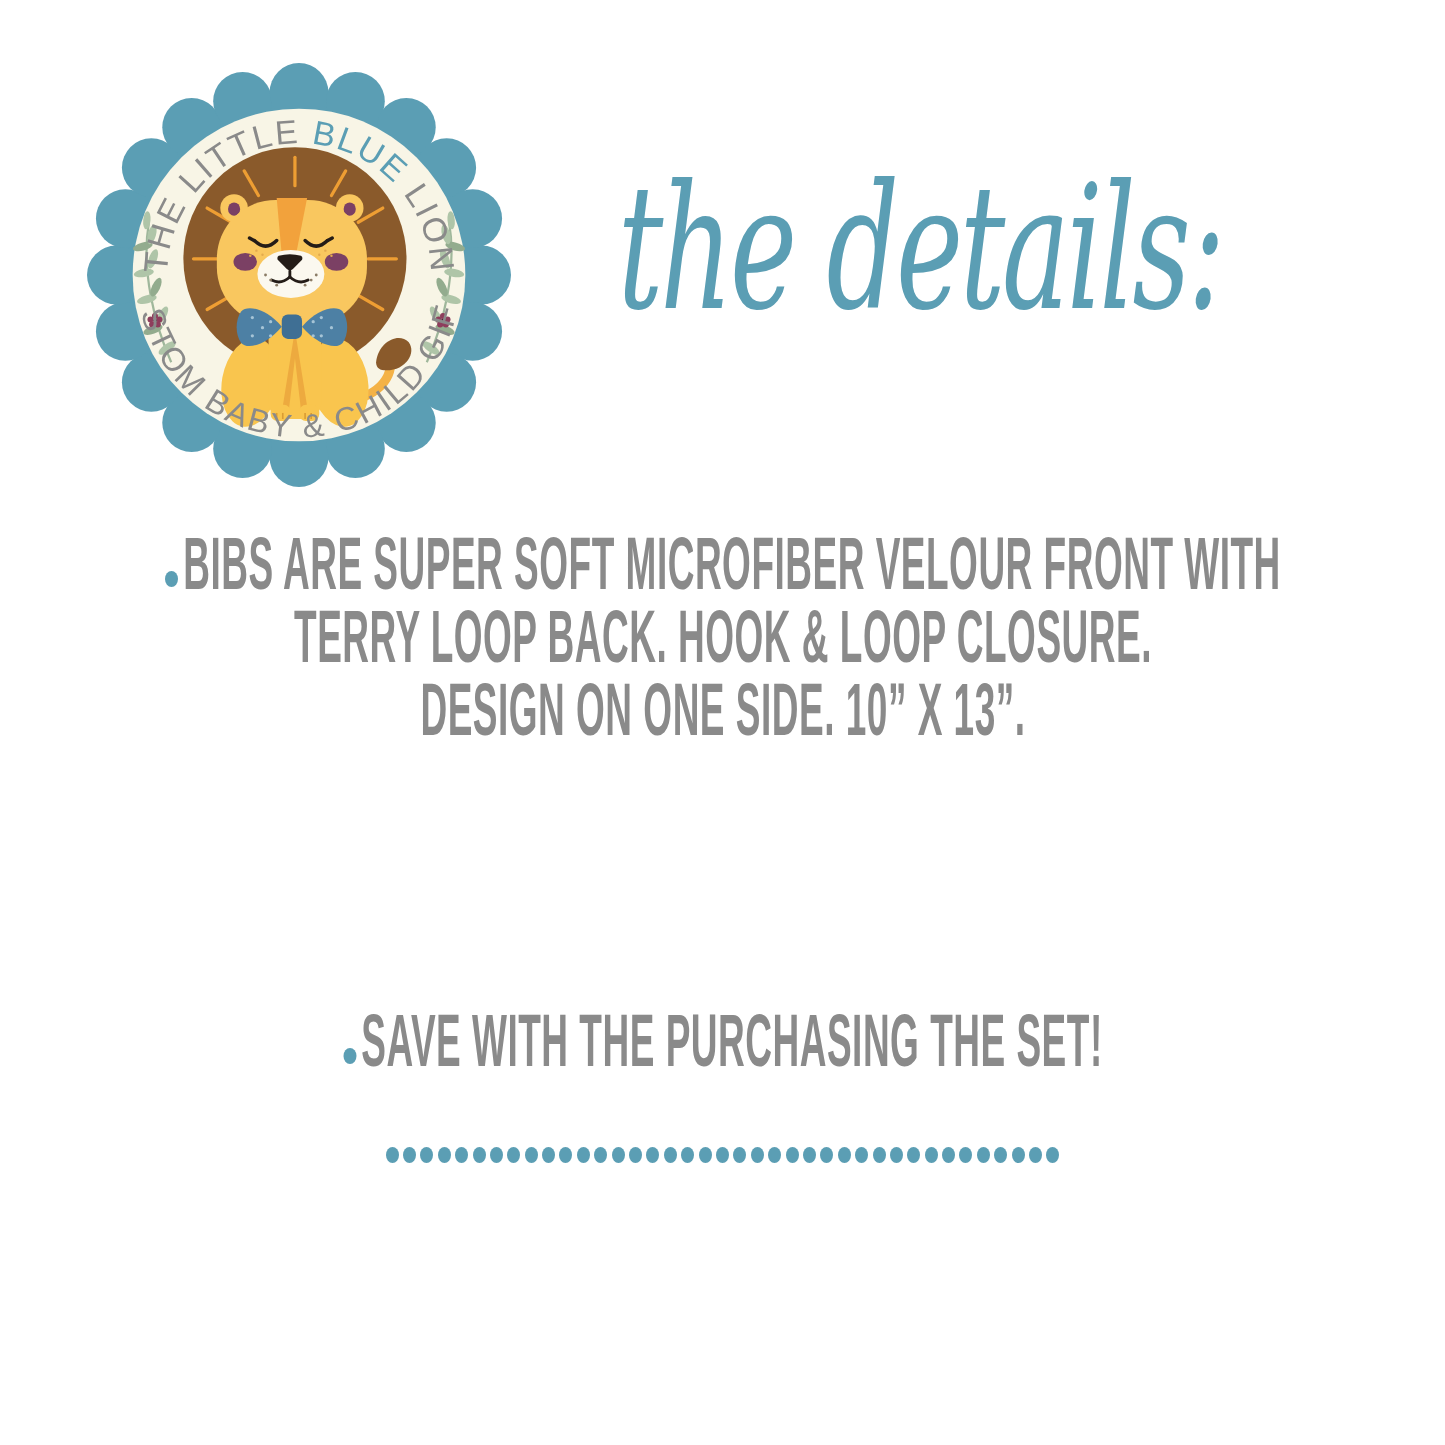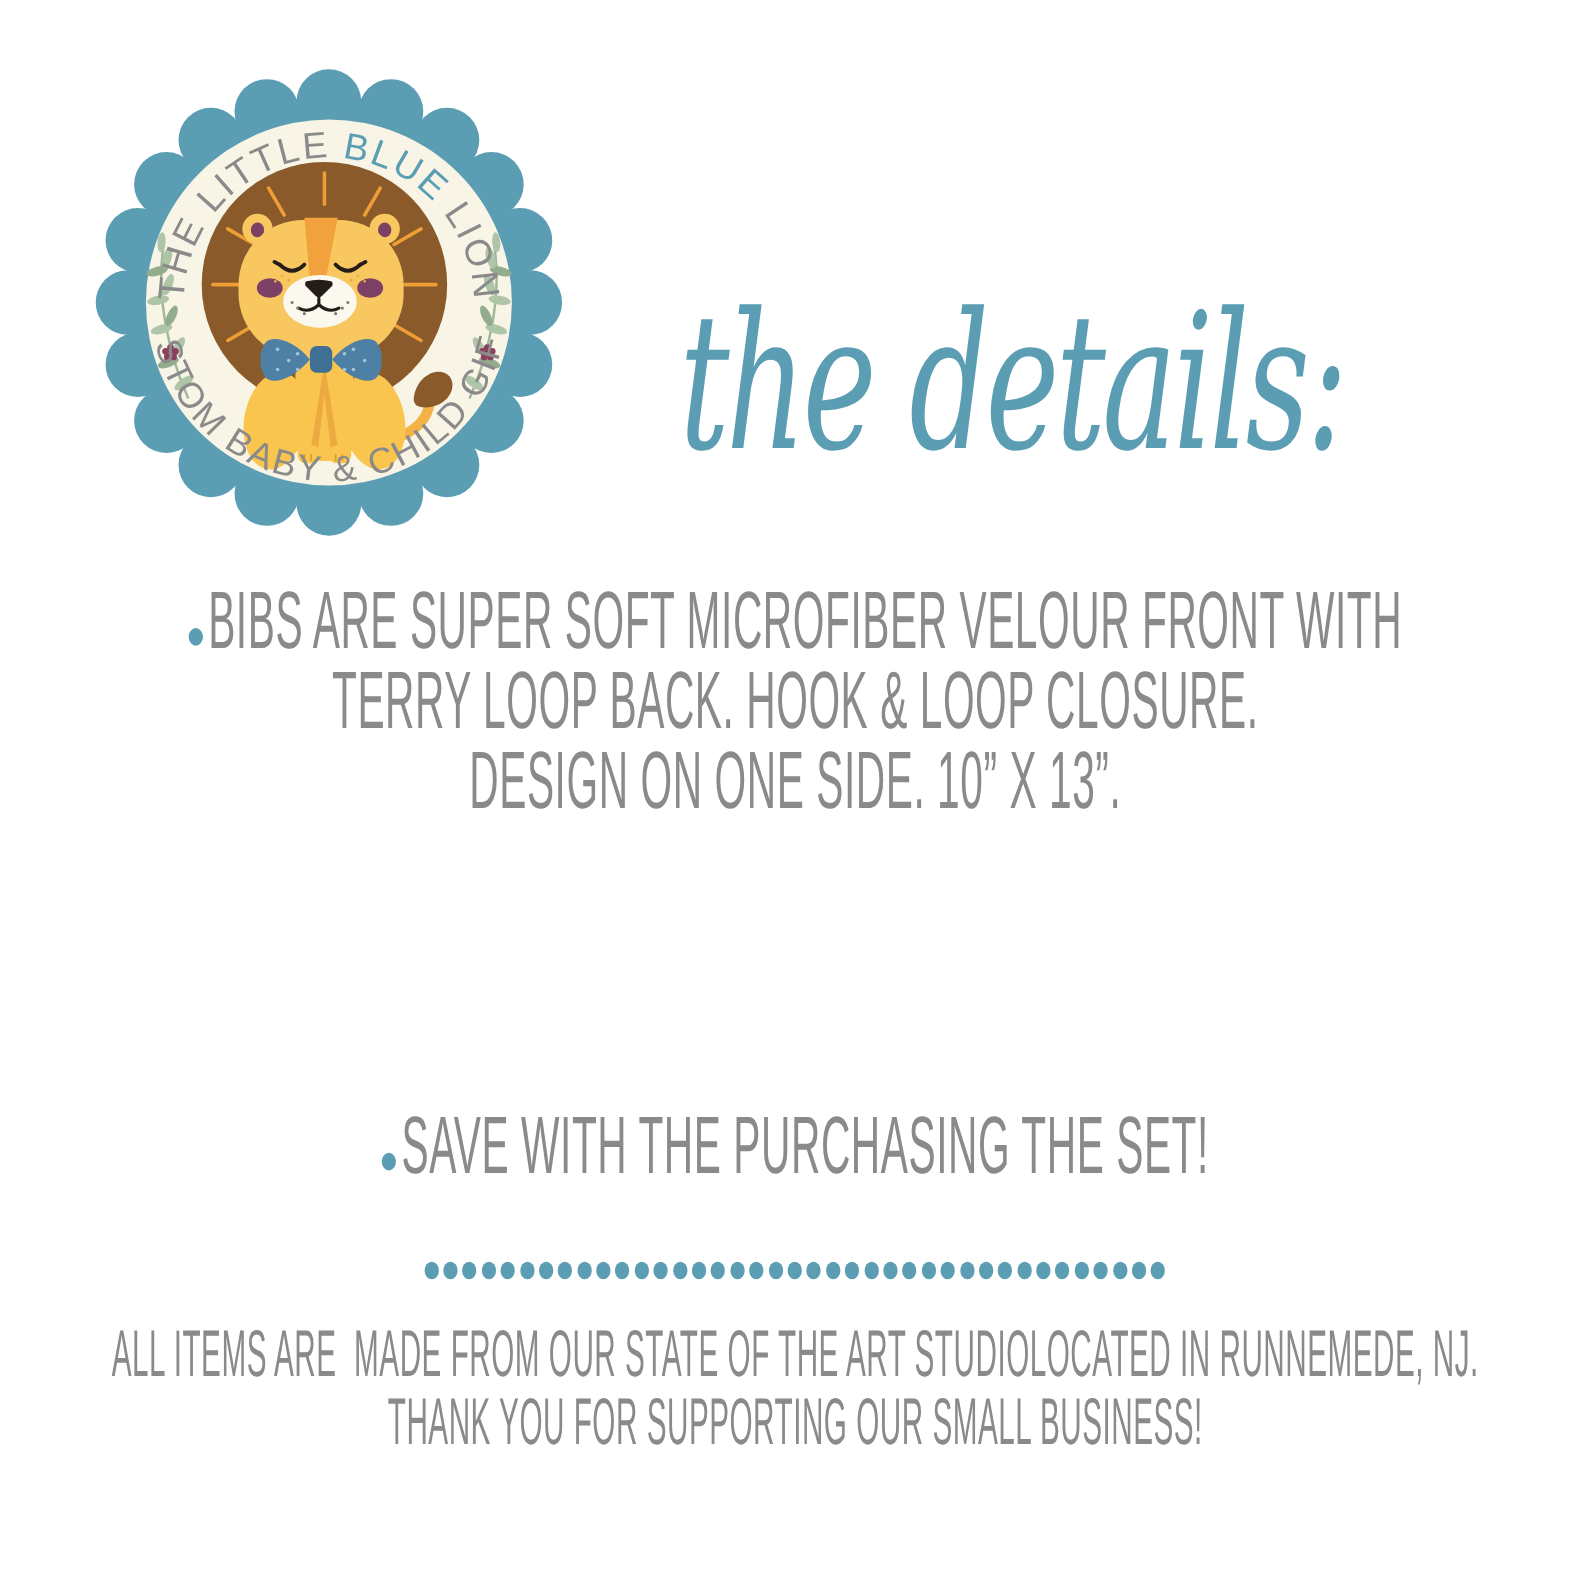--- a/index.html
+++ b/index.html
@@ -13,27 +13,27 @@
   .arcText{font-family:"Liberation Sans",sans-serif;font-size:16.5px;letter-spacing:1px;fill:var(--text_gray);}
   .arcText.bottom{font-size:16px;letter-spacing:1.2px;}
   .blueWord{fill:var(--teal);}
   .stem{stroke:#9FB79B;stroke-width:1.1;fill:none;}
   .leaf{fill:var(--leaf_green);}
   .leaf.dk{fill:var(--leaf_dark);}
   .petal{fill:var(--flower_maroon);}
 
   
   .title{position:absolute;top:148px;left:478px;width:884px;height:300px;
-         display:flex;align-items:flex-end;justify-content:center;}
+         display:flex;align-items:flex-start;justify-content:center;}
   .title span{font-family:"DejaVu Serif",serif;font-style:italic;font-size:172px;
               letter-spacing:-5px;color:var(--teal);white-space:pre;
               transform:scale(0.66,1);transform-origin:50% 50%;}
 
   
-  .sec{position:absolute;left:0;width:100%;}
+  .sec{position:absolute;left:0;width:100%;font-weight:bold;}
   .tline{width:2600px;position:relative;left:50%;margin-left:-1300px;
          height:73px;line-height:73px;font-size:74px;letter-spacing:1px;
          color:var(--text_gray);text-align:center;white-space:pre;
          transform:scale(0.5,1);transform-origin:50% 50%;}
   .fline{width:3000px;position:relative;left:50%;margin-left:-1500px;
          height:62px;line-height:62px;font-size:60px;letter-spacing:1px;
          color:var(--text_gray);text-align:center;white-space:pre;
          transform:scale(0.45,1);transform-origin:50% 50%;}
   .bullet{display:inline-block;width:26px;height:16px;border-radius:50%;
           background:var(--teal);margin-right:10px;vertical-align:2px;}
@@ -246,18 +246,14 @@
       <span class="dot"></span>
       <span class="dot"></span>
       <span class="dot"></span>
       <span class="dot"></span>
       <span class="dot"></span>
       <span class="dot"></span>
       <span class="dot"></span>
       <span class="dot"></span>
     </div>
 
-  <div class="sec" style="top:1200px">
-    <div class="fline">ALL ITEMS ARE  MADE FROM OUR STATE OF THE ART STUDIOLOCATED IN RUNNEMEDE, NJ.</div>
-    <div class="fline">THANK YOU FOR SUPPORTING OUR SMALL BUSINESS!</div>
-  </div>
 
 </div>
 
 </body></html>

